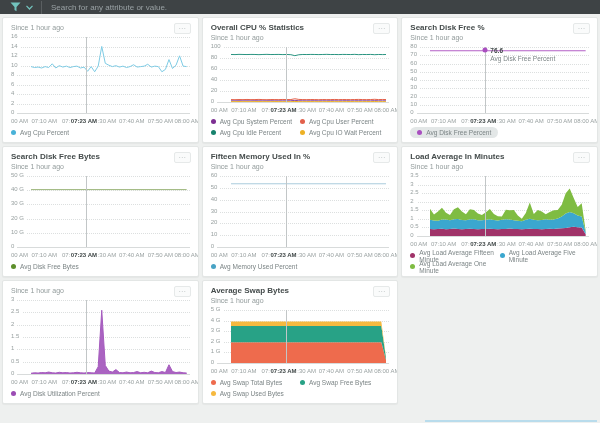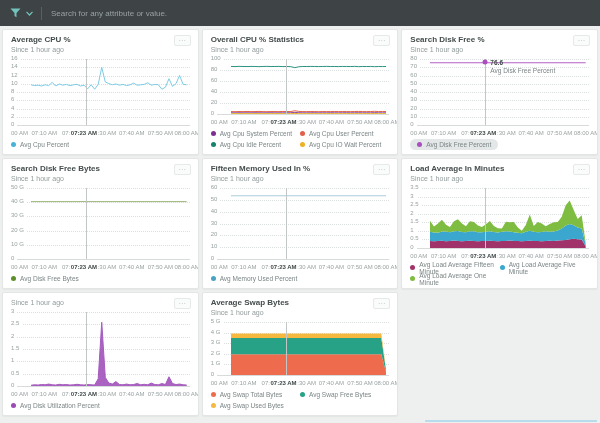--- a/index.html
+++ b/index.html
@@ -3,21 +3,21 @@
 <meta charset="utf-8">
 <style>
   html,body{margin:0;padding:0;}
   body{
     width:600px;height:423px;overflow:hidden;position:relative;
     background:#eef0ef;font-family:"Liberation Sans",sans-serif;
     -webkit-font-smoothing:antialiased;
   }
   
   .topbar{
-    height:26px;background:#3e4345;display:flex;align-items:center;
+    height:14px;background:#3e4345;display:flex;align-items:center;
     padding:0 10px;box-sizing:border-box;
   }
   .topbar .funnel{flex:none;margin-right:5px;display:flex;align-items:center;}
   .topbar .chev{flex:none;margin-right:8px;display:flex;align-items:center;}
   .topbar .divider{width:1px;height:13px;background:#5a5f61;margin-right:9px;flex:none;}
   .search-input{
     flex:1;background:transparent;border:none;outline:none;
     font-size:8px;color:#cdd3d4;font-family:"Liberation Sans",sans-serif;padding:0;
   }
   .search-input::placeholder{color:#99a1a4;}
@@ -77,21 +77,20 @@
     <svg width="7" height="5" viewBox="0 0 7 5">
         <polyline points="0.5,0.8 3.5,4 6.5,0.8" fill="none" stroke="#72c3bd" stroke-width="1.2"></polyline>
       </svg>
   </span>
   <span class="divider"></span>
   <input class="search-input" type="text" value="" placeholder="Search for any attribute or value." style="">
 </header>
 
 <main class="grid">
     <div class="card">
-      <div class="title">Average CPU %</div>
       <div class="sub">Since 1 hour ago</div>
       <div class="menu-btn">…</div>
       <div class="plot">
         <div class="ylabel" style="top:100.00%">0</div>
         <div class="gridline" style="top:87.50%"></div>
         <div class="ylabel" style="top:87.50%">2</div>
         <div class="gridline" style="top:75.00%"></div>
         <div class="ylabel" style="top:75.00%">4</div>
         <div class="gridline" style="top:62.50%"></div>
         <div class="ylabel" style="top:62.50%">6</div>

